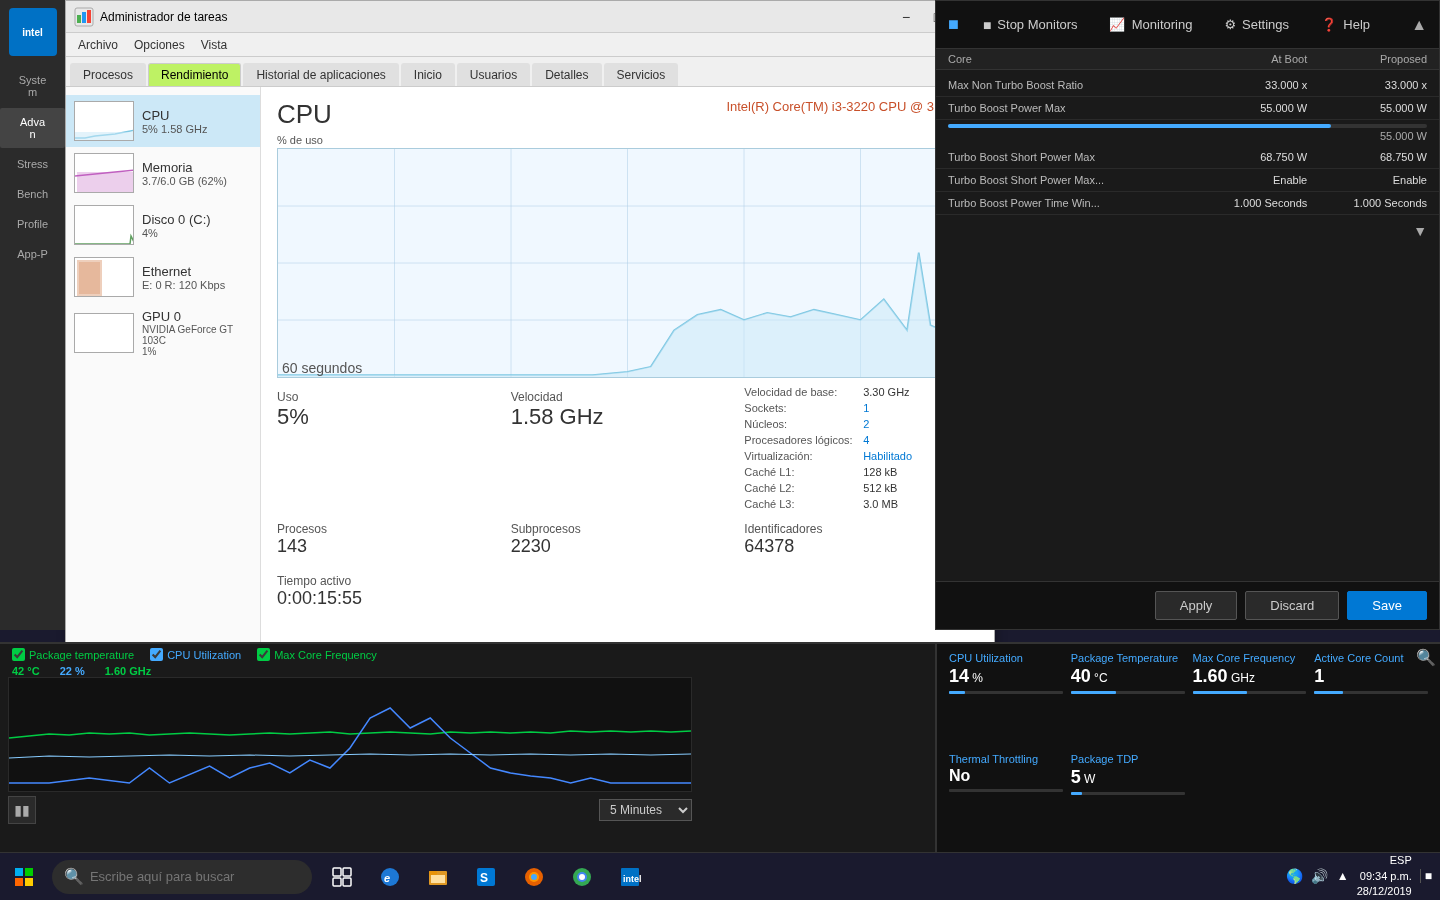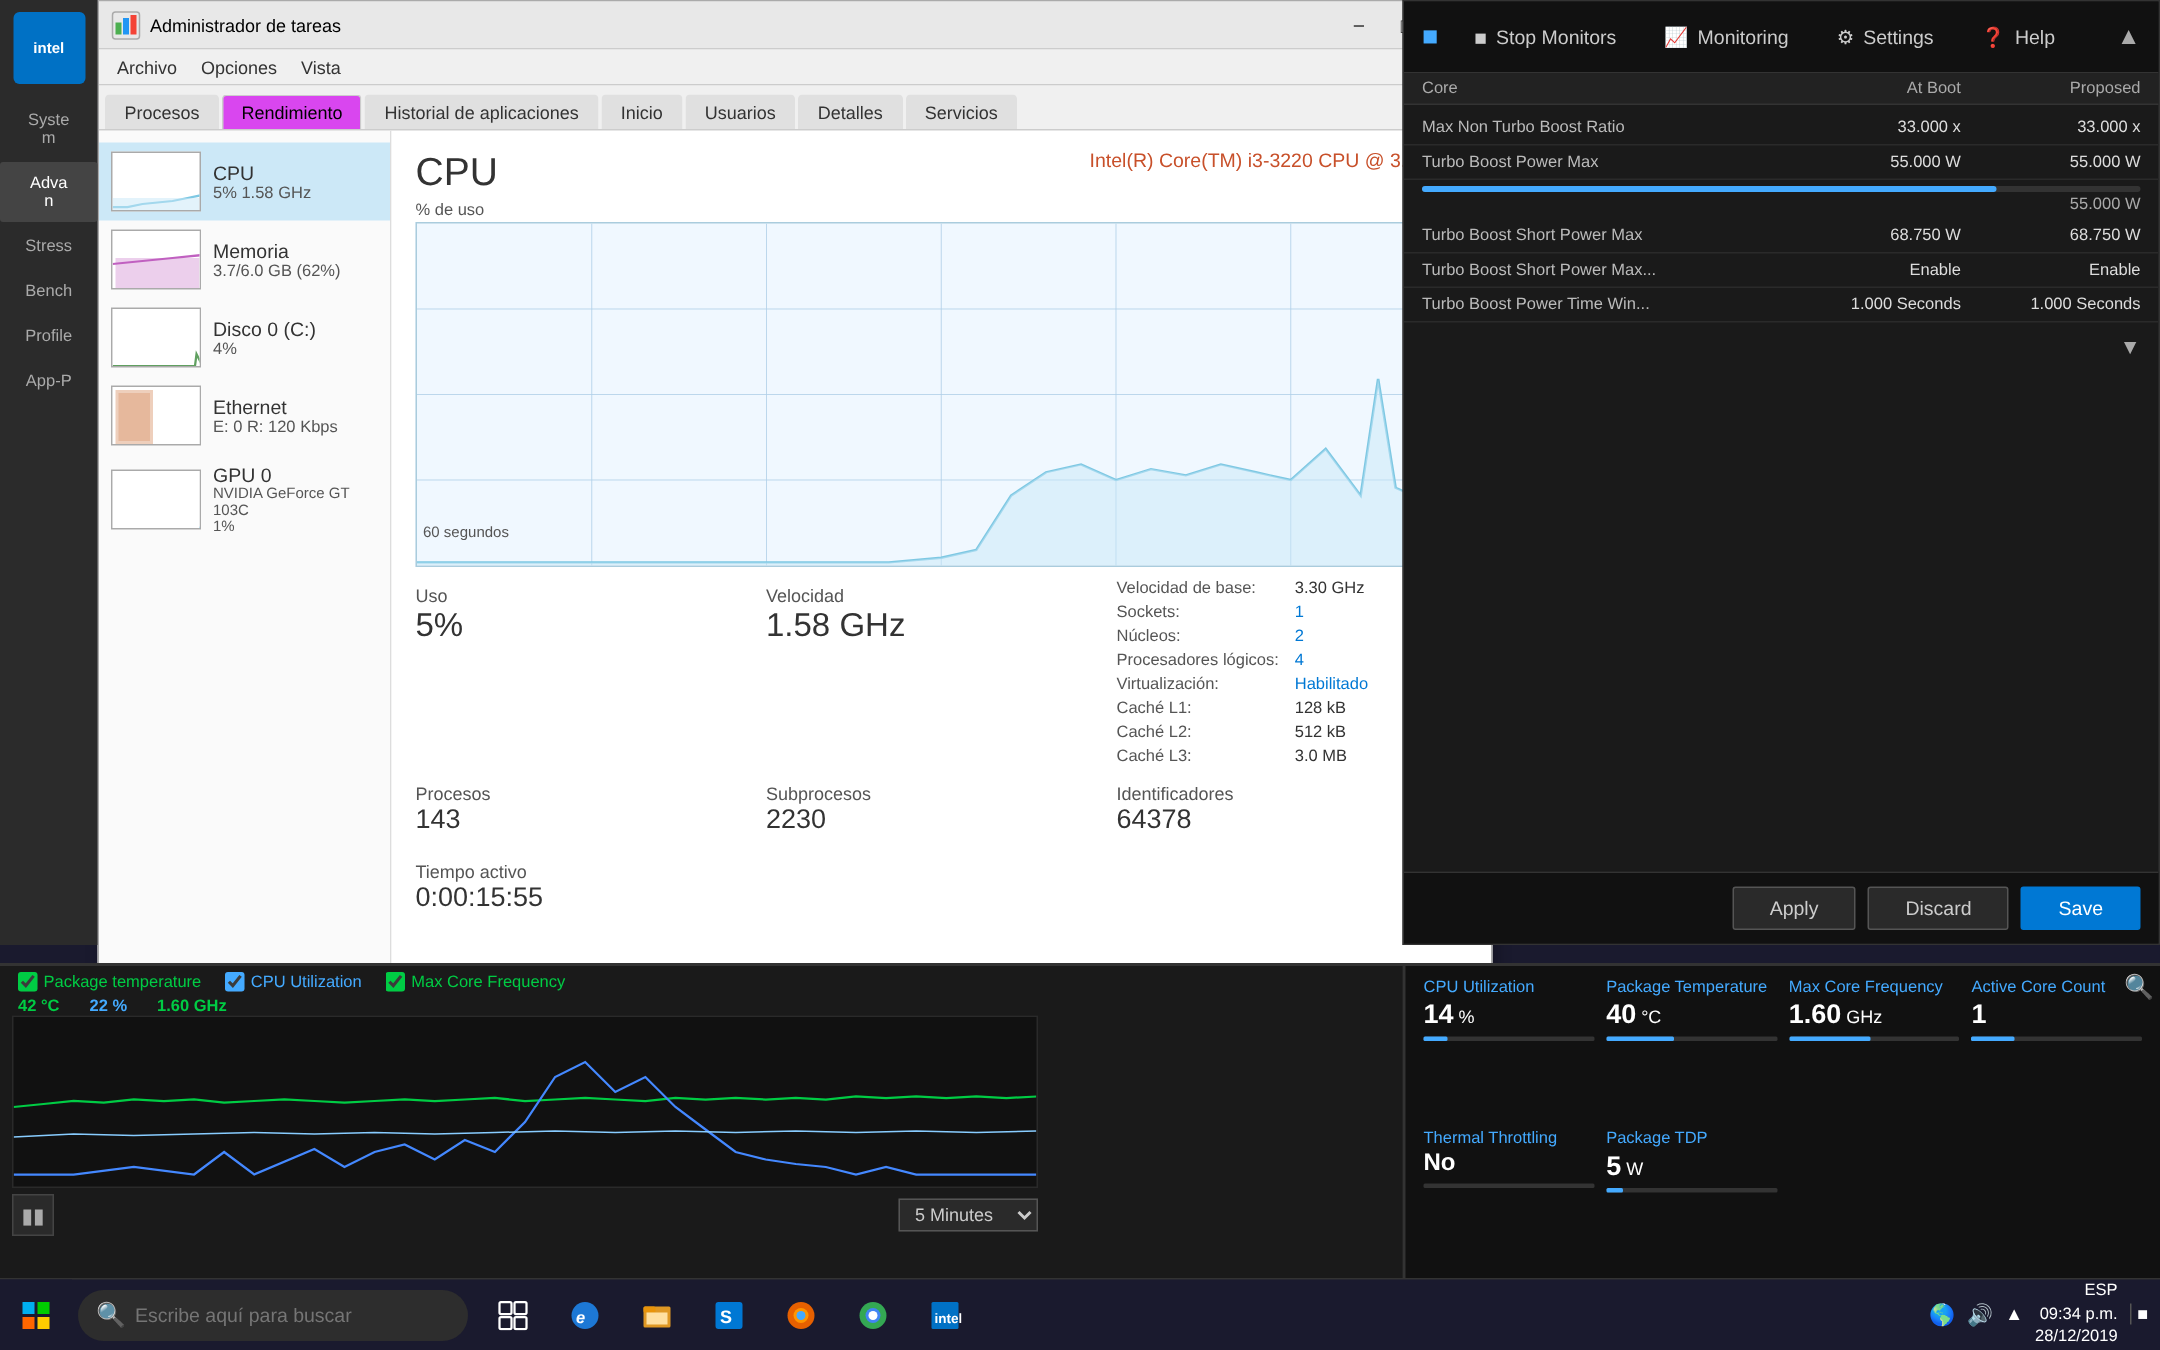--- a/index.html
+++ b/index.html
@@ -66,21 +66,21 @@
     
     .tm-tabs {
       height: 30px; background: #f0f0f0; display: flex; align-items: flex-end;
       padding: 0 4px; border-bottom: 1px solid #ccc;
     }
     .tm-tab {
       padding: 4px 12px; font-size: 12px; cursor: pointer; color: #333;
       border: 1px solid transparent; border-bottom: none; background: #e0e0e0;
       margin-right: 2px; border-radius: 3px 3px 0 0;
     }
-    .tm-tab.active { background: #d946ef; border-color: #ccc; color: #000; }
+    .tm-tab.active { background: #bef264; border-color: #ccc; color: #000; }
 
     
     .tm-content {
       display: flex; flex: 1; overflow: hidden;
     }
     
     .tm-sidebar {
       width: 195px; background: #fafafa; border-right: 1px solid #ddd;
       padding: 8px 0; overflow-y: auto;
     }
@@ -111,21 +111,21 @@
 
     
     .cpu-graph-container {
       border: 1px solid #acd; background: #f0f8ff; position: relative;
       height: 230px; margin-bottom: 8px;
     }
     .graph-pct-label {
       position: absolute; top: 2px; right: 4px; font-size: 10px; color: #555;
     }
     .graph-time-label {
-      position: absolute; bottom: 16px; left: 4px; font-size: 10px; color: #555;
+      position: absolute; bottom: 1px; left: 4px; font-size: 14px; color: #555;
     }
     .graph-time-right {
       position: absolute; bottom: 2px; right: 4px; font-size: 10px; color: #555;
     }
 
     
     .cpu-stats {
       display: grid; grid-template-columns: 1fr 1fr 1fr; gap: 0; margin-top: 4px;
     }
     .stat-group { padding: 4px 0; }

